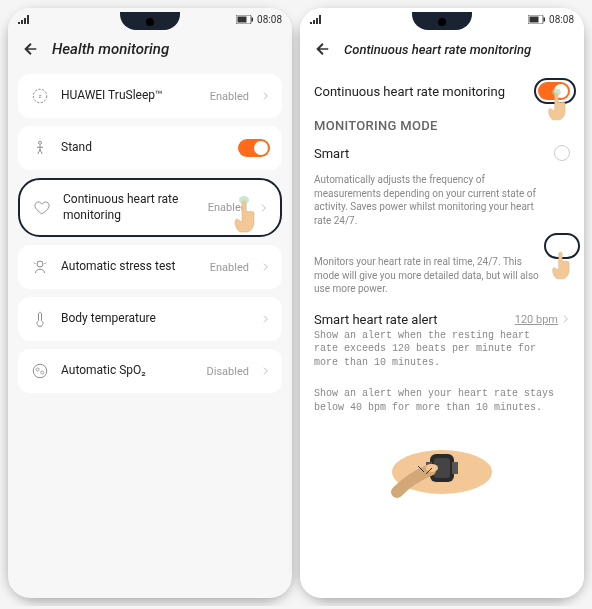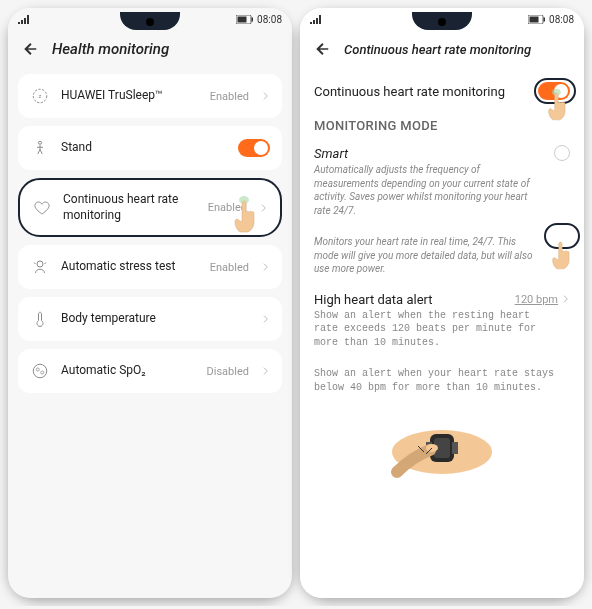--- a/index.html
+++ b/index.html
@@ -122,24 +122,24 @@
     .plain-content { padding: 6px 14px; background: #fff; height: calc(100% - 50px); overflow: hidden; }
     .toggle-row {
       display: flex; justify-content: space-between; align-items: center;
       padding: 8px 0; position: relative;
     }
     .toggle-label { font-size: 13px; color: #222; }
     .section-header {
       font-size: 13px; color: #666; font-weight: 500;
       padding: 10px 0 6px; letter-spacing: 0.3px;
     }
-    .mode-row { padding: 6px 0 10px; position: relative; font-style: italic; }
+    .mode-row { padding: 6px 0 10px; position: relative; }
     .mode-title-row { display: flex; justify-content: space-between; align-items: center; }
     .mode-title { font-size: 13px; color: #222; }
-    .mode-desc { font-size: 10px; color: #888; line-height: 1.35; margin-top: 2px; padding-right: 30px; }
+    .mode-desc { font-size: 10px; color: #888; line-height: 1.35; margin-top: 12px; padding-right: 30px; }
     .radio {
       width: 16px; height: 16px; border-radius: 50%;
       border: 1.5px solid #ccc; flex-shrink: 0;
     }
     .radio.selected {
       border: 4px solid #ff6b1a; background: #fff;
     }
     .circle-highlight {
       position: absolute;
       border: 2px solid #1a2332;
@@ -328,21 +328,21 @@
       <div class="mode-row">
         <div class="mode-desc">Monitors your heart rate in real time, 24/7. This mode will give you more detailed data, but will also use more power.</div>
         <div class="circle-highlight" style="width:36px;height:26px;right:-10px;top:-4px;border-radius:16px"></div>
         <svg class="hand-pointer" style="right:-6px;top:10px;width:26px;height:36px" viewBox="0 0 30 40">
           <path d="M10 8c0-2 1-3 2-3s2 1 2 3v8c1-1 2-1 3 0 1-1 2-1 3 0 1-1 2 0 2 2v8c0 4-2 8-6 10h-8c-3-2-5-6-5-10 0-2 1-3 2-3l5 3V8z" fill="#f4c896" stroke="#d4a876" stroke-width="0.5"></path>
         </svg>
       </div>
 
       <div class="alert-row">
         <div class="alert-header">
-          <span class="alert-title">High heart data alert</span>
+          <span class="alert-title">Smart heart rate alert</span>
           <span style="display:flex;align-items:center;gap:4px">
             <span class="alert-value">120 bpm</span>
             <svg class="chevron" viewBox="0 0 8 12">
                 <path d="M1 1l5 5-5 5" fill="none" stroke="#bbb" stroke-width="1.5"></path>
               </svg>
           </span>
         </div>
         <div class="alert-desc">Show an alert when the resting heart rate exceeds 120 beats per minute for more than 10 minutes.</div>
       </div>
 

